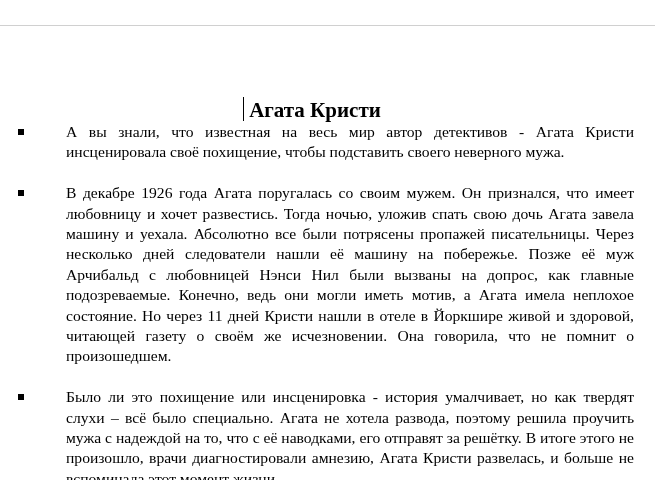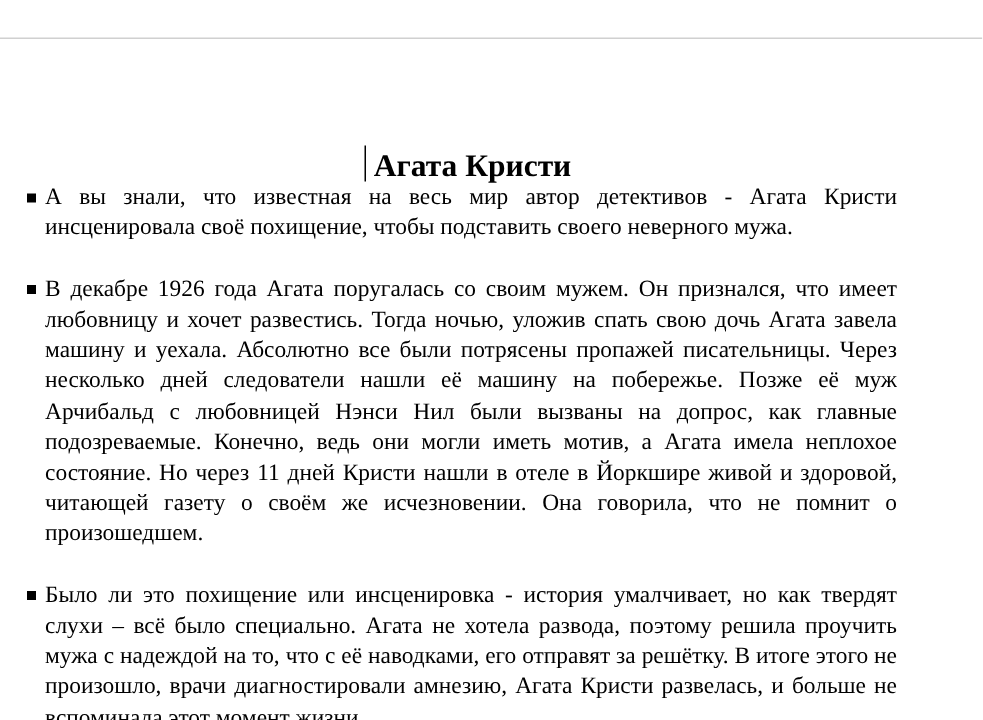--- a/index.html
+++ b/index.html
@@ -49,21 +49,21 @@
       position: absolute;
       left: 0;
       top: 122px;
       width: 655px;
       margin: 0;
       padding: 0;
       list-style: none;
     }
     .bullet-item {
       position: relative;
-      padding-left: 30px;
+      padding-left: 66px;
       width: 568px;
       font-family: "Liberation Serif", serif;
       font-size: 15.6px;
       line-height: 20.4px;
       color: #000;
       text-align: justify;
       margin-bottom: 20.4px;
     }
     .bullet-marker {
       position: absolute;

